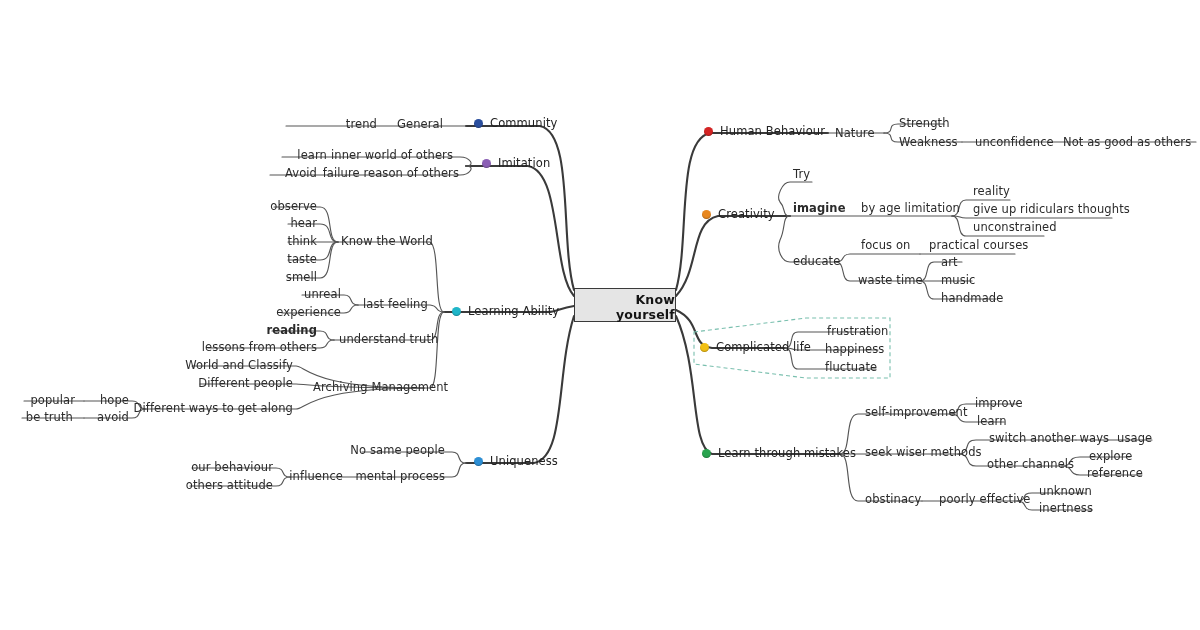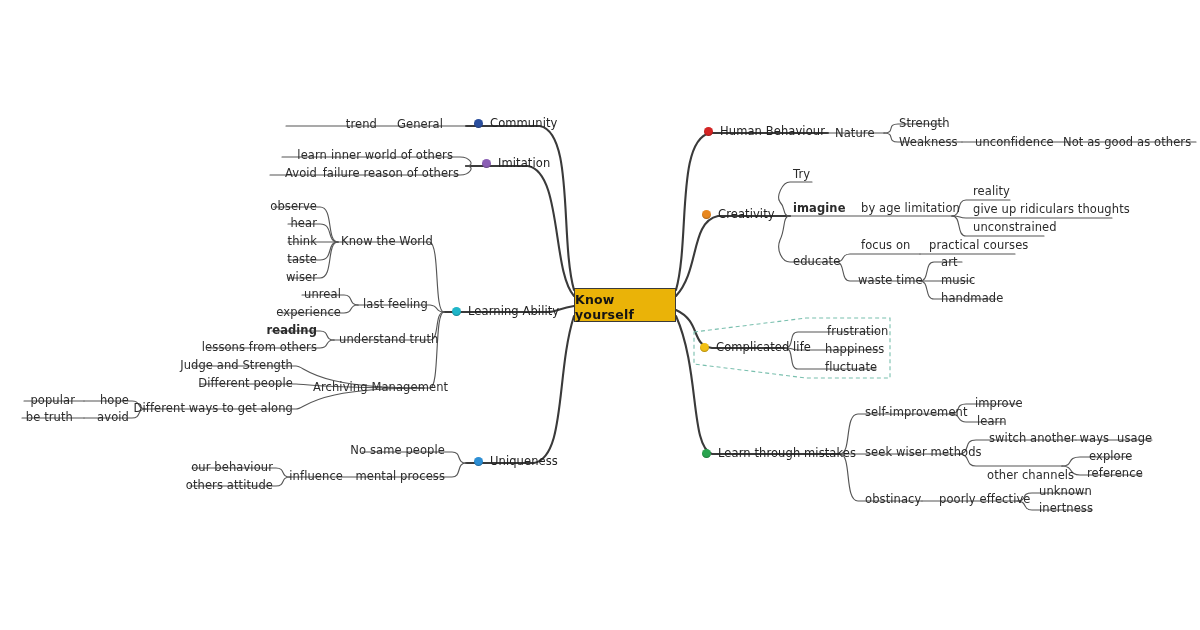--- a/index.html
+++ b/index.html
@@ -25,23 +25,24 @@
   .badge{
     display:inline-block;width:9px;height:9px;border-radius:50%;
     margin-right:4px;vertical-align:-1px;position:relative;
     box-shadow:inset 0 -1px 1px rgba(0,0,0,.25);
   }
   .main-topic{font-size:11.5px;color:#222;}
 
   
   #root{
     position:absolute;box-sizing:border-box;
-    border:1.6px solid #3a3a3a;background:#eab308;
+    border:1.6px solid #3a3a3a;background:#e5e5e5;
     display:flex;flex-direction:column;align-items:center;justify-content:center;
     z-index:5;
+    text-align:right;
   }
   #root .root-icon{
     width:13px;height:10px;margin-bottom:3px;
     background:#e8c49a;border-radius:45% 55% 50% 50%/55% 45% 55% 45%;
     box-shadow:inset -2px -1px 0 rgba(0,0,0,.08);
   }
   #root .root-label{
     font-weight:bold;font-size:12.5px;color:#141414;letter-spacing:.2px;
   }
 
@@ -194,21 +195,21 @@
 
 <div class="topic r main-topic" style="left:702px;top:454px;">
   <span class="badge" style="background:#2aa44f"></span><span class="tx">Learn through mistakes</span>
 </div>
 <div class="topic r" style="left:862px;top:413px;"><span class="tx">self-improvement</span></div>
 <div class="topic r" style="left:972px;top:404px;"><span class="tx">improve</span></div>
 <div class="topic r" style="left:974px;top:422px;"><span class="tx">learn</span></div>
 <div class="topic r" style="left:862px;top:453px;"><span class="tx">seek wiser methods</span></div>
 <div class="topic r" style="left:986px;top:439px;"><span class="tx">switch another ways</span></div>
 <div class="topic r" style="left:1114px;top:439px;"><span class="tx">usage</span></div>
-<div class="topic r" style="left:984px;top:465px;margin-top:11px;"><span class="tx">other channels</span></div>
+<div class="topic r" style="left:984px;top:465px;"><span class="tx">other channels</span></div>
 <div class="topic r" style="left:1086px;top:457px;"><span class="tx">explore</span></div>
 <div class="topic r" style="left:1084px;top:474px;"><span class="tx">reference</span></div>
 <div class="topic r" style="left:862px;top:500px;"><span class="tx">obstinacy</span></div>
 <div class="topic r" style="left:936px;top:500px;"><span class="tx">poorly effective</span></div>
 <div class="topic r" style="left:1036px;top:492px;"><span class="tx">unknown</span></div>
 <div class="topic r" style="left:1036px;top:509px;"><span class="tx">inertness</span></div>
 
 <div class="topic r main-topic" style="left:474px;top:124px;">
   <span class="badge" style="background:#2b4f9e"></span><span class="tx">Community</span>
 </div>
@@ -224,29 +225,29 @@
 <div class="topic l" style="left:320px;top:174px;"><span class="tx">Avoid</span></div>
 
 <div class="topic r main-topic" style="left:452px;top:312px;">
   <span class="badge" style="background:#1fb6c9"></span><span class="tx">Learning Ability</span>
 </div>
 <div class="topic r" style="left:338px;top:242px;"><span class="tx">Know the World</span></div>
 <div class="topic l" style="left:320px;top:207px;"><span class="tx">observe</span></div>
 <div class="topic l" style="left:320px;top:224px;"><span class="tx">hear</span></div>
 <div class="topic l" style="left:320px;top:242px;"><span class="tx">think</span></div>
 <div class="topic l" style="left:320px;top:260px;"><span class="tx">taste</span></div>
-<div class="topic l" style="left:320px;top:278px;"><span class="tx">wiser</span></div>
+<div class="topic l" style="left:320px;top:278px;"><span class="tx">smell</span></div>
 <div class="topic r" style="left:360px;top:305px;"><span class="tx">last feeling</span></div>
 <div class="topic l" style="left:344px;top:295px;"><span class="tx">unreal</span></div>
 <div class="topic l" style="left:344px;top:313px;"><span class="tx">experience</span></div>
 <div class="topic r" style="left:336px;top:340px;"><span class="tx">understand truth</span></div>
 <div class="topic l" style="left:320px;top:331px;font-weight:bold;"><span class="tx">reading</span></div>
 <div class="topic l" style="left:320px;top:348px;"><span class="tx">lessons from others</span></div>
 <div class="topic r" style="left:310px;top:388px;"><span class="tx">Archiving Management</span></div>
-<div class="topic l" style="left:296px;top:366px;"><span class="tx">Judge and Strength</span></div>
+<div class="topic l" style="left:296px;top:366px;"><span class="tx">World and Classify</span></div>
 <div class="topic l" style="left:296px;top:384px;"><span class="tx">Different people</span></div>
 <div class="topic l" style="left:296px;top:409px;"><span class="tx">Different ways to get along</span></div>
 <div class="topic l" style="left:132px;top:401px;"><span class="tx">hope</span></div>
 <div class="topic l" style="left:78px;top:401px;"><span class="tx">popular</span></div>
 <div class="topic l" style="left:132px;top:418px;"><span class="tx">avoid</span></div>
 <div class="topic l" style="left:76px;top:418px;"><span class="tx">be truth</span></div>
 
 <div class="topic r main-topic" style="left:474px;top:462px;">
   <span class="badge" style="background:#2d8fd5"></span><span class="tx">Uniqueness</span>
 </div>

